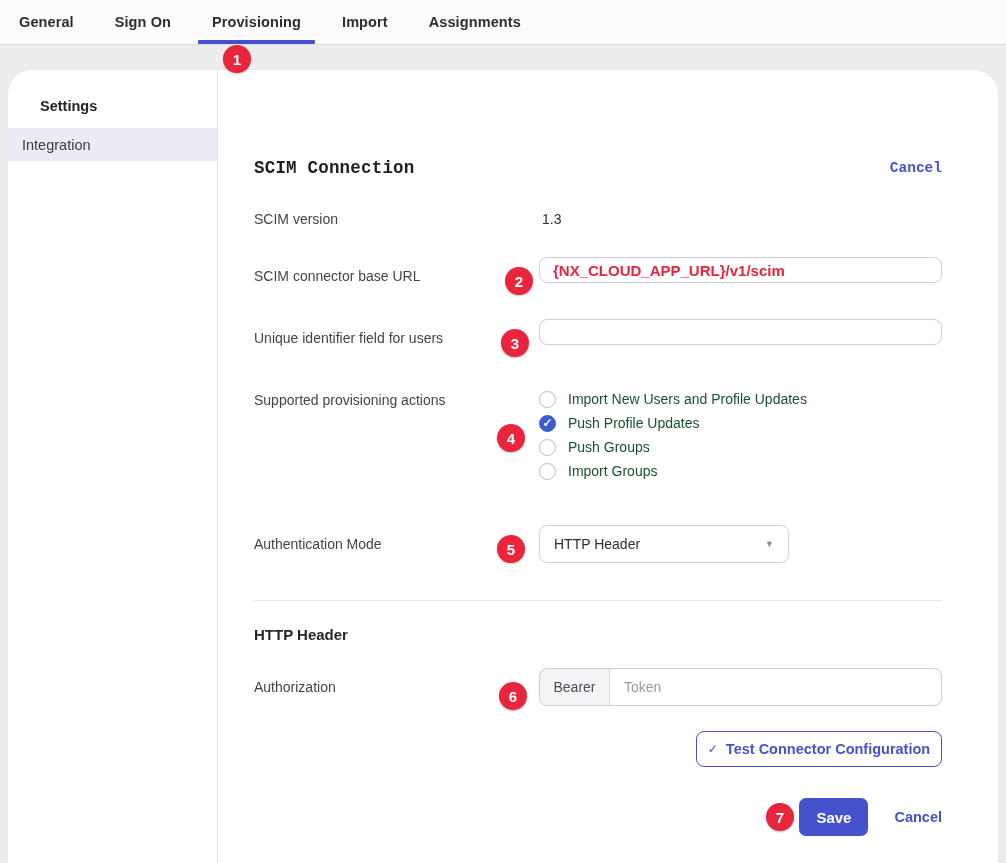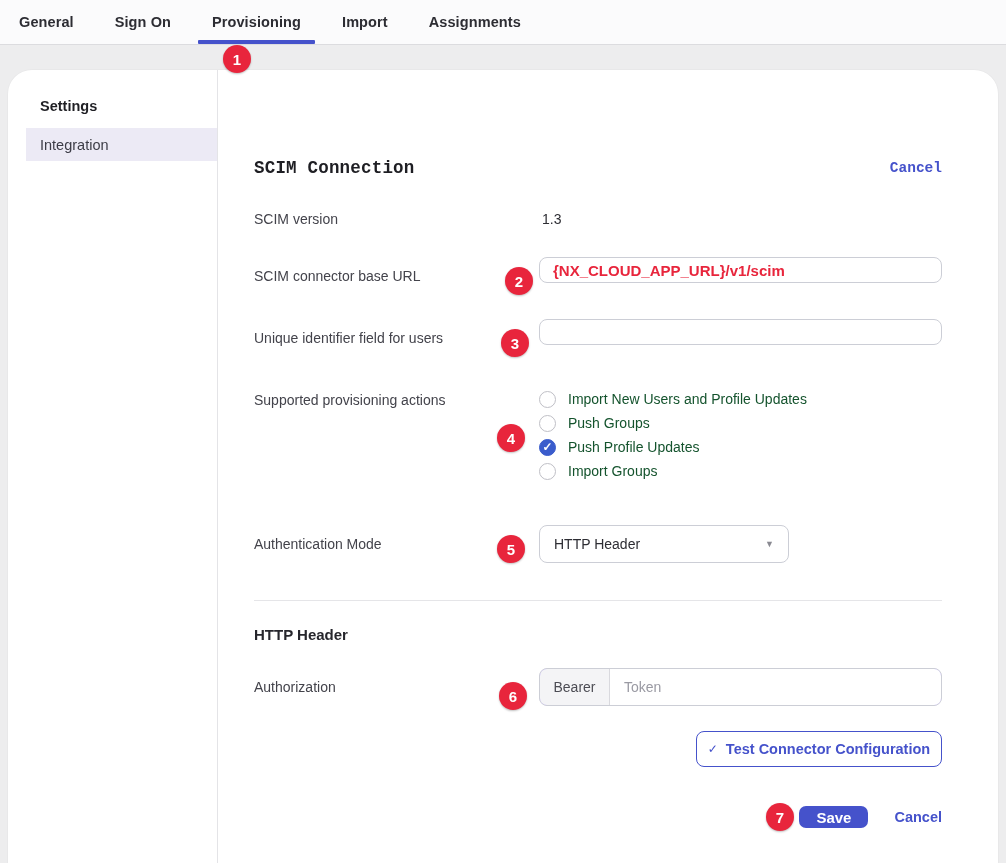--- a/index.html
+++ b/index.html
@@ -38,21 +38,21 @@
 
   
   .card {
     position:absolute; left:8px; top:70px; width:990px; height:793px;
     background:#fff; border-radius:24px 24px 0 0; display:flex;
     box-shadow:0 0 0 1px rgba(0,0,0,0.02);
   }
   .sidebar { width:210px; border-right:1px solid #e4e4e7; padding-top:28px; flex:none; }
   .side-header { padding-left:32px; font-weight:700; font-size:14.5px; color:#1f1f24; margin-bottom:14px; }
   .side-item {
-    margin-left:18px; height:33px; display:flex; align-items:center;
+    height:33px; display:flex; align-items:center;
     padding-left:14px; font-size:14.5px; color:#3c3c46; cursor:pointer;
   }
   .side-item.selected { background:#eceaf5; }
 
   .main { position:relative; flex:1; }
   .row { position:absolute; }
 
   .hdr-row { left:36px; top:88px; width:688px; display:flex; justify-content:space-between; align-items:center;font-family:Liberation Mono, monospace; }
   .panel-title { font-size:17.5px; font-weight:700; color:#1e1e23; letter-spacing:.2px; }
   .link { color:var(--accent,#3f51c9); font-weight:700; font-size:14.5px; cursor:pointer; text-decoration:none; }
@@ -111,21 +111,21 @@
     color:var(--accent,#3f51c9); font-weight:700; font-size:14.5px;
     display:flex; align-items:center; justify-content:center; gap:8px; cursor:pointer;
     font-family:"Liberation Sans",sans-serif;
   }
   .test-btn .check { font-size:12px; font-weight:400; }
 
   .footer-row { position:absolute; left:36px; top:728px; width:688px; height:38px;
     display:flex; align-items:center; justify-content:flex-end; gap:26px; }
   .save-btn {
     background:var(--accent,#4a57d2); color:#fff; border:none; border-radius:7px;
-    height:22px; padding:0 17px; font-size:15px; font-weight:700; cursor:pointer;
+    height:38px; padding:0 17px; font-size:15px; font-weight:700; cursor:pointer;
     font-family:"Liberation Sans",sans-serif;
   }
 </style>
 </head>
 <body>
 
 <div id="app">
 
   <div class="tabbar">
     <div class="tab">General</div>
@@ -166,26 +166,26 @@
       <div class="f-label" style="top:260px">Unique identifier field for users</div>
       <input class="text-input f-field" style="top: 249px;" type="text" value="">
 
       <div class="f-label" style="top:322px">Supported provisioning actions</div>
       <div class="f-field" style="top:317px; display:flex; flex-direction:column;">
         <div class="opt-row">
           <span class="cbox"></span>
           <span class="opt-label">Import New Users and Profile Updates</span>
         </div>
         <div class="opt-row">
+          <span class="cbox checked"></span>
+          <span class="opt-label">Push Profile Updates</span>
+        </div>
+        <div class="opt-row">
           <span class="cbox"></span>
           <span class="opt-label">Push Groups</span>
-        </div>
-        <div class="opt-row">
-          <span class="cbox checked"></span>
-          <span class="opt-label">Push Profile Updates</span>
         </div>
         <div class="opt-row">
           <span class="cbox"></span>
           <span class="opt-label">Import Groups</span>
         </div>
       </div>
 
       <div class="f-label" style="top:466px">Authentication Mode</div>
       <div class="dropdown f-field" style="top:455px">
         <span>HTTP Header</span>

